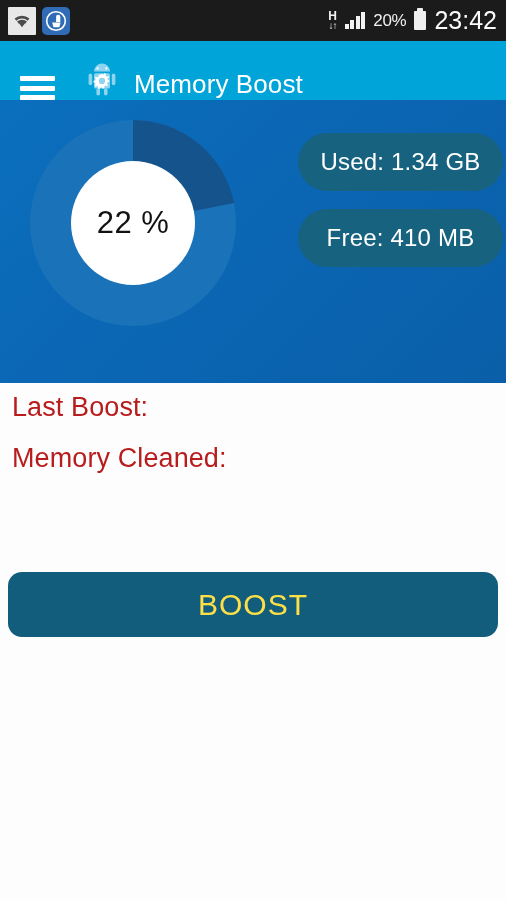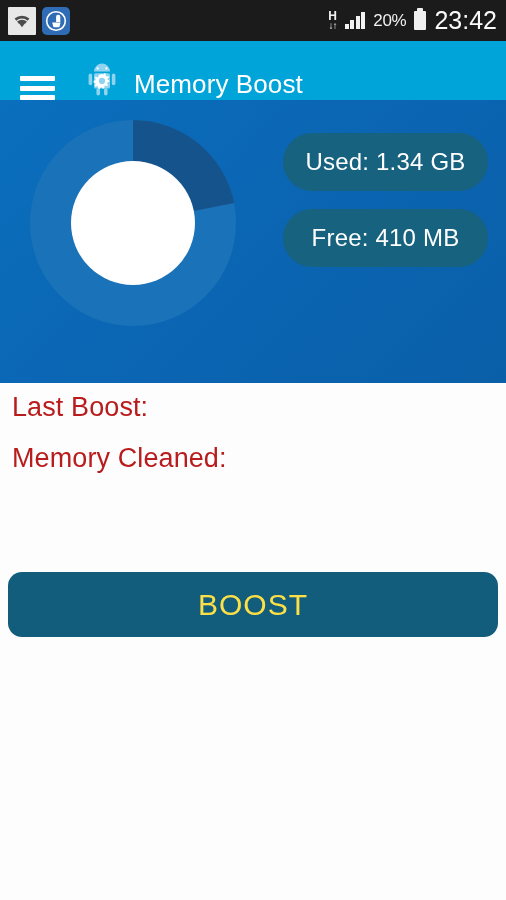--- a/index.html
+++ b/index.html
@@ -86,21 +86,21 @@
     overflow:hidden;
   }
   .donut { position:absolute; left:30px; top:20px; width:206px; height:206px; }
   .donut-label {
     position:absolute; left:30px; top:20px;
     width:206px; height:206px;
     display:flex; align-items:center; justify-content:center;
     font-size:31px; color:#121212; letter-spacing:0.5px;
   }
 
-  .stats { position:absolute; left:283px; top:33px; width:205px; }
+  .stats { position:absolute; left:298px; top:33px; width:205px; }
   .pill {
     height:58px; background:#17627f;
     border-radius:29px;
     display:flex; align-items:center; justify-content:center;
     color:#ffffff; font-size:24px; letter-spacing:0.2px;
     margin-bottom:18px;
   }
 
   
   .info { position:absolute; top:394px; left:12px; width:480px; }
@@ -184,20 +184,21 @@
     <div class="apptitle">Memory Boost</div>
   </div>
 
   <div class="panel">
 
     <svg class="donut" viewBox="0 0 206 206">
       <circle cx="103" cy="103" r="103" fill="#1a72b8"></circle>
       <path d="M103 103 L103 0 A103 103 0 0 1 204.2 83.1 Z" fill="#15538c"></path>
       <circle cx="103" cy="103" r="62" fill="#ffffff"></circle>
     </svg>
+    <div class="donut-label">22 %</div>
 
     <div class="stats">
       <div class="pill">Used: 1.34 GB</div>
       <div class="pill">Free: 410 MB</div>
     </div>
   </div>
 
   <div class="info">
     <div class="info-row">Last Boost:</div>
     <div class="info-row">Memory Cleaned:</div>

